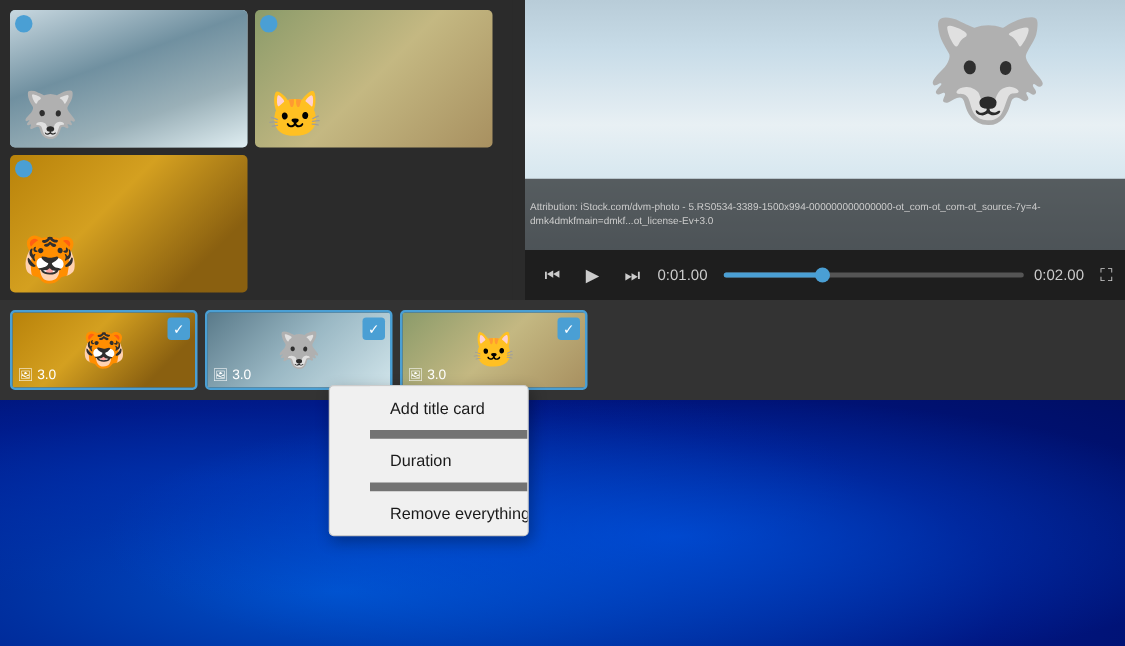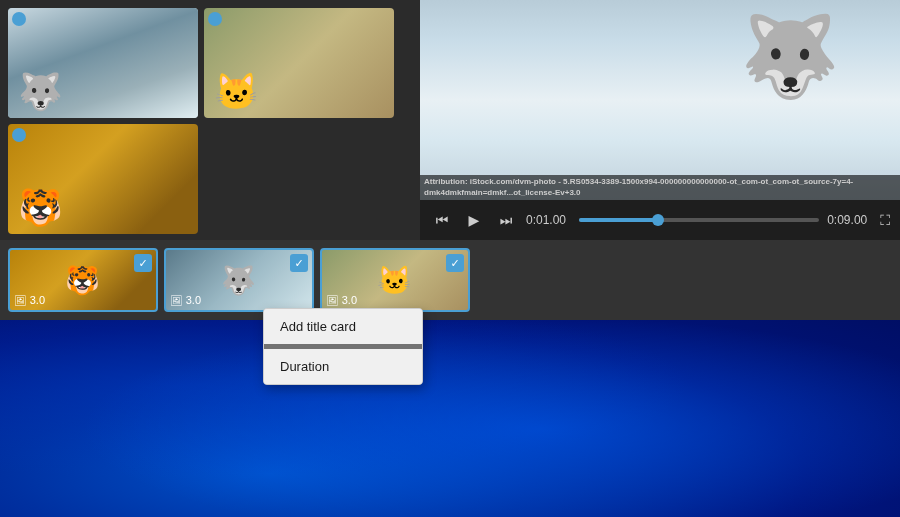--- a/index.html
+++ b/index.html
@@ -151,23 +151,22 @@
     }
 
     .video-caption {
       position: absolute;
       bottom: 0;
       left: 0;
       right: 0;
       background: rgba(0,0,0,0.6);
       color: #ccc;
       font-size: 8px;
-      padding: 2px 4px;
+      padding: 18px 4px;
       line-height: 1.3;
-      font-weight: bold;
     }
 
     
     .video-controls {
       height: 40px;
       background: #1e1e1e;
       display: flex;
       align-items: center;
       padding: 0 10px;
       gap: 8px;
@@ -334,24 +333,25 @@
       overflow: hidden;
     }
 
     .context-menu-item {
       padding: 10px 16px;
       font-size: 13px;
       color: #1a1a1a;
       cursor: pointer;
       white-space: nowrap;
       background: #f0f0f0;
+      margin-left: 32px;
     }
 
     .context-menu-item + .context-menu-item {
-      border-top: 5px solid #737373;
+      border-top: 7px solid #737373;
     }
   </style>
 </head>
 <body>
 
 <div class="wallpaper"></div>
 
 <div class="app">
 
   <div class="left-panel">
@@ -377,21 +377,21 @@
     </div>
     <div class="video-controls">
       <div class="ctrl-btn">⏮</div>
       <div class="ctrl-btn">▶</div>
       <div class="ctrl-btn">⏭</div>
       <div class="time-display">0:01.00</div>
       <div class="progress-track">
         <div class="progress-fill"></div>
         <div class="progress-thumb"></div>
       </div>
-      <div class="time-display">0:09.00</div>
+      <div class="time-display">0:02.00</div>
       <div class="fullscreen-btn">⛶</div>
     </div>
   </div>
 
   <div class="timeline">
 
     <div class="film-item film-tigers selected">
       <div class="film-check">✓</div>
       <div class="film-duration">
         <span class="film-icon">🖼</span>
@@ -414,13 +414,14 @@
         <span>3.0</span>
       </div>
     </div>
   </div>
 
 </div>
 
 <div class="context-menu">
   <div class="context-menu-item">Add title card</div>
   <div class="context-menu-item">Duration</div>
+  <div class="context-menu-item">Remove everything</div>
 </div>
 
 </body></html>

